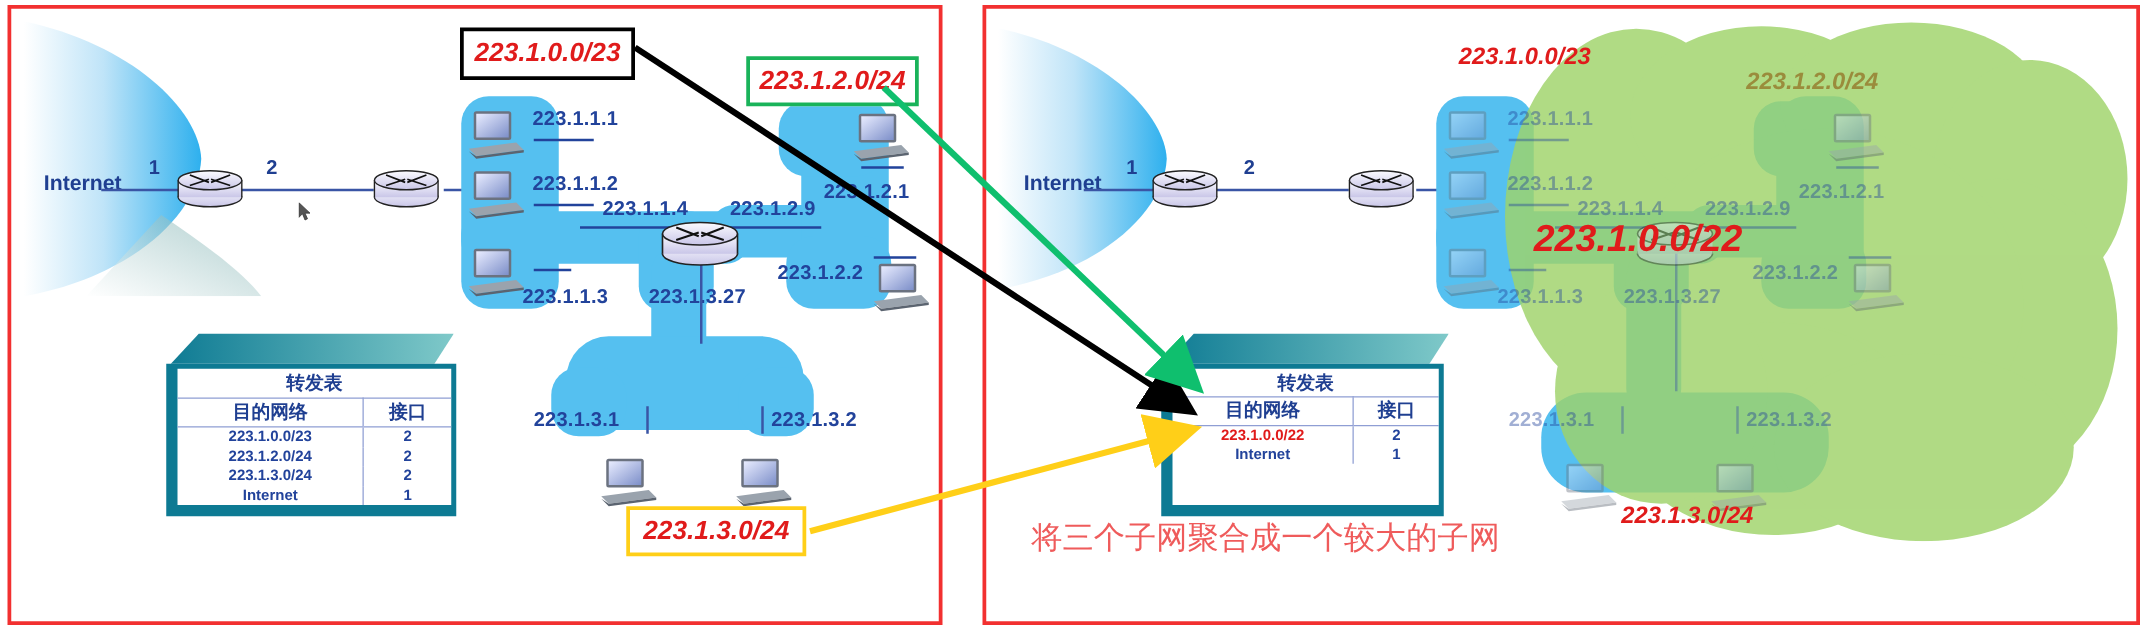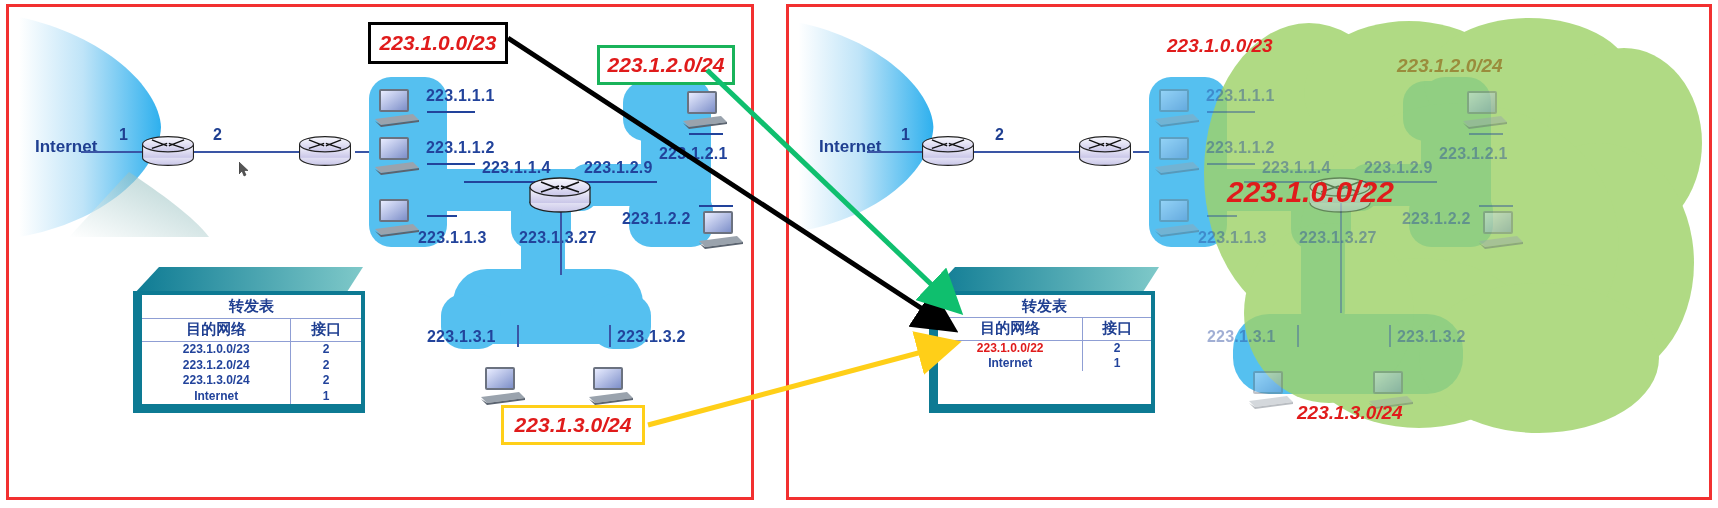--- a/index.html
+++ b/index.html
@@ -479,20 +479,21 @@
             <td class="cell vsep">1</td>
           </tr>
           <tr>
                 <td class="cell" colspan="2" style="height:34px"></td>
               </tr>
         </tbody>
           </table>
       </div>
     </div>
 
+    <div class="caption" style="left:36px;top:406px;">将三个子网聚合成一个较大的子网</div>
   </div>
 
   <svg class="arrowsvg" width="1718" height="508">
     <defs>
       <marker id="ablack" markerWidth="9" markerHeight="9" refX="7" refY="4.5" orient="auto">
         <path d="M0 0 L9 4.5 L0 9 Z" fill="#000"></path>
       </marker>
       <marker id="agreen" markerWidth="9" markerHeight="9" refX="7" refY="4.5" orient="auto">
         <path d="M0 0 L9 4.5 L0 9 Z" fill="#0fbf6e"></path>
       </marker>

